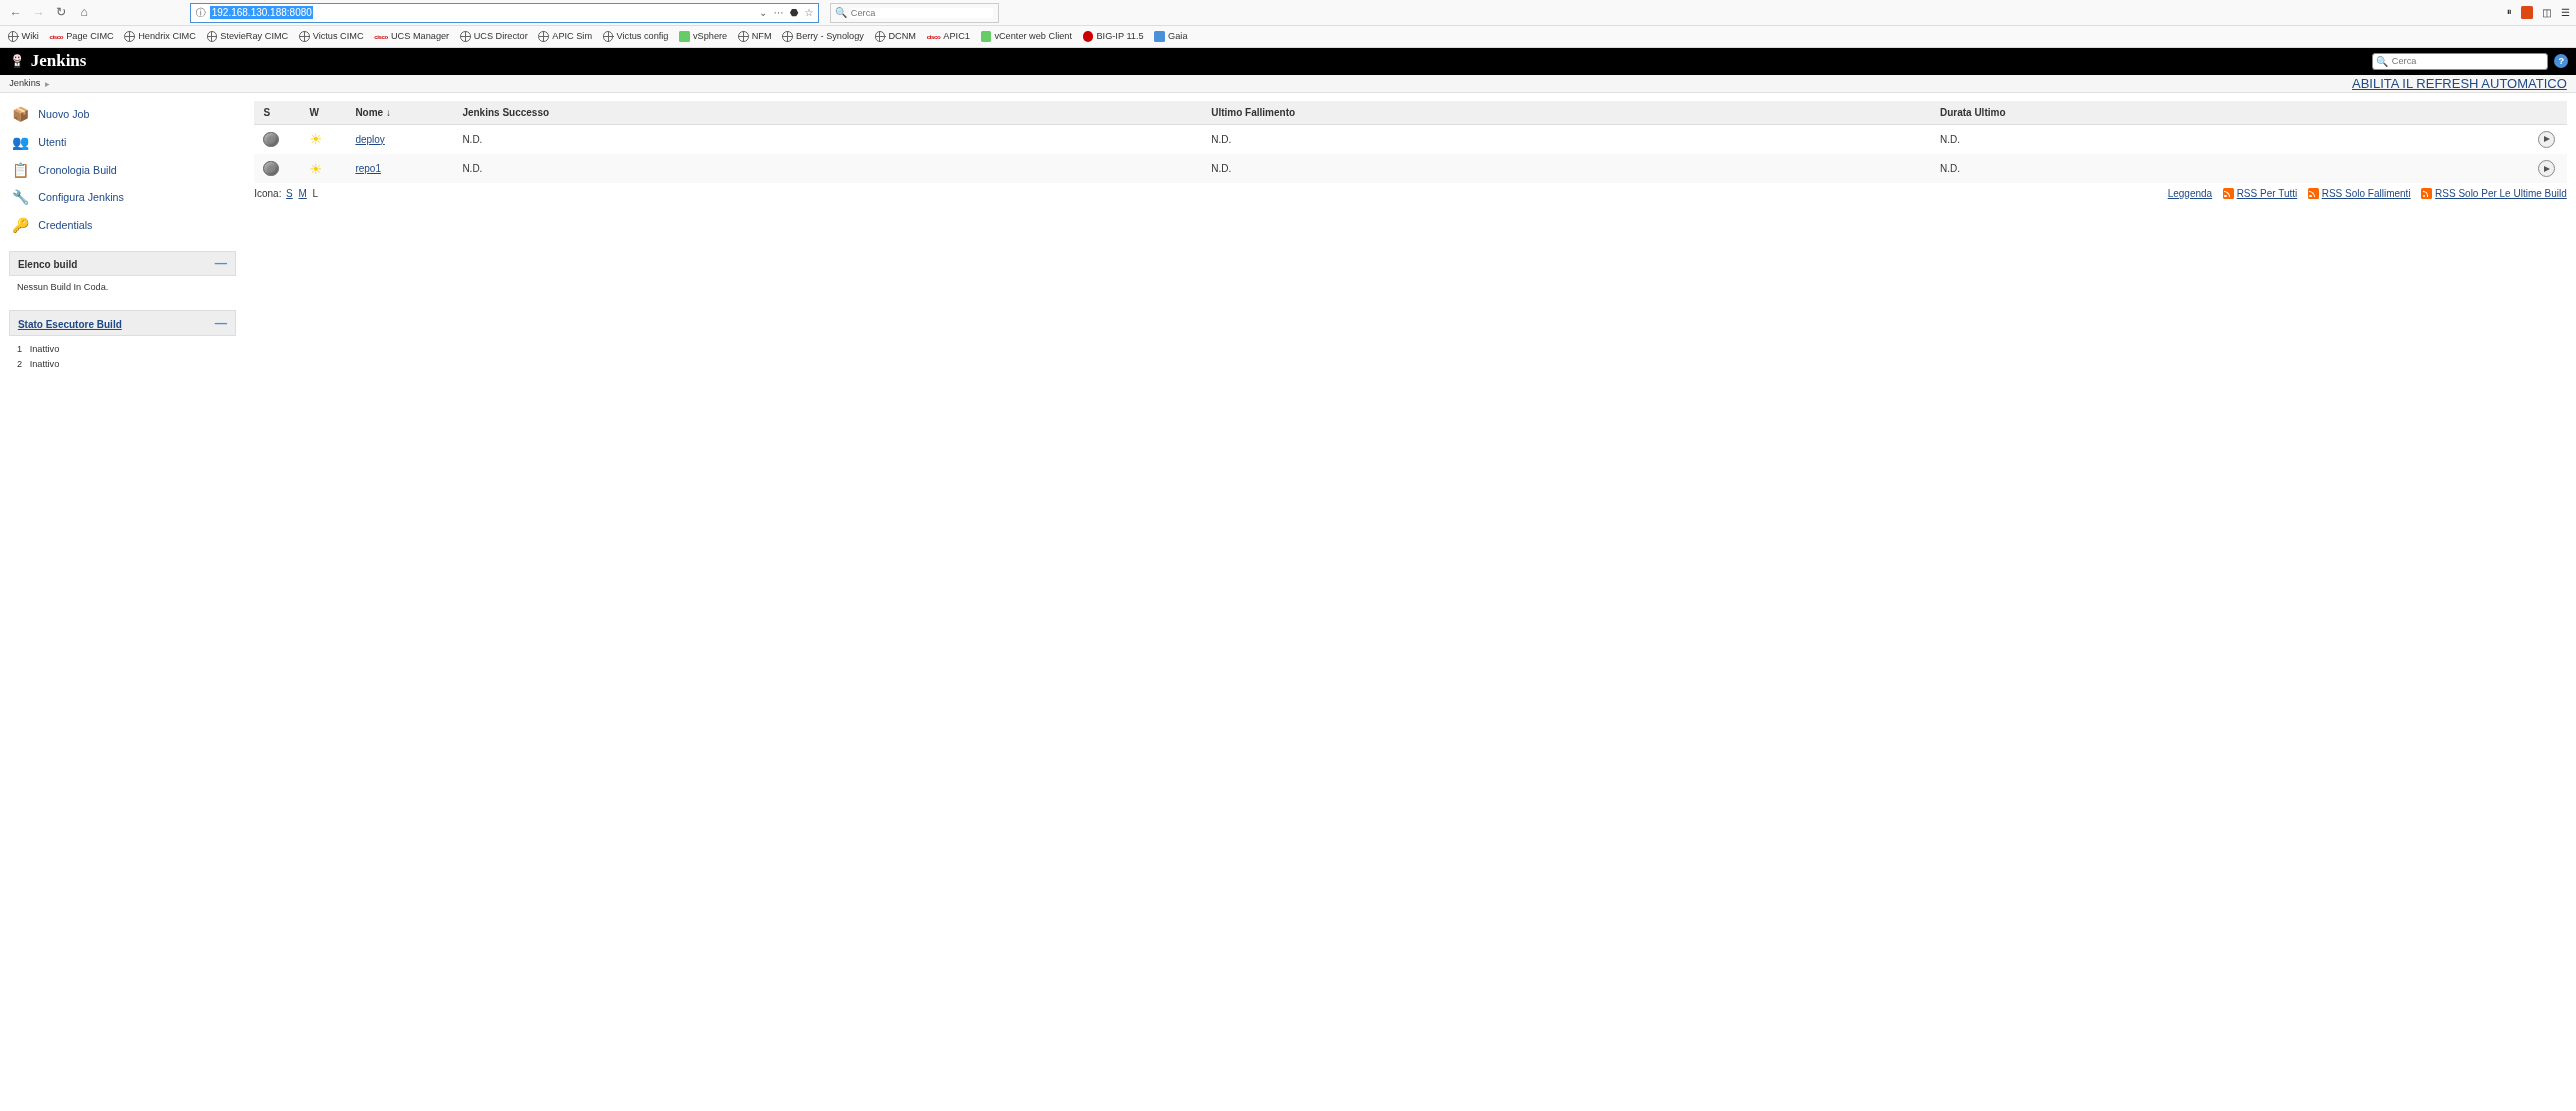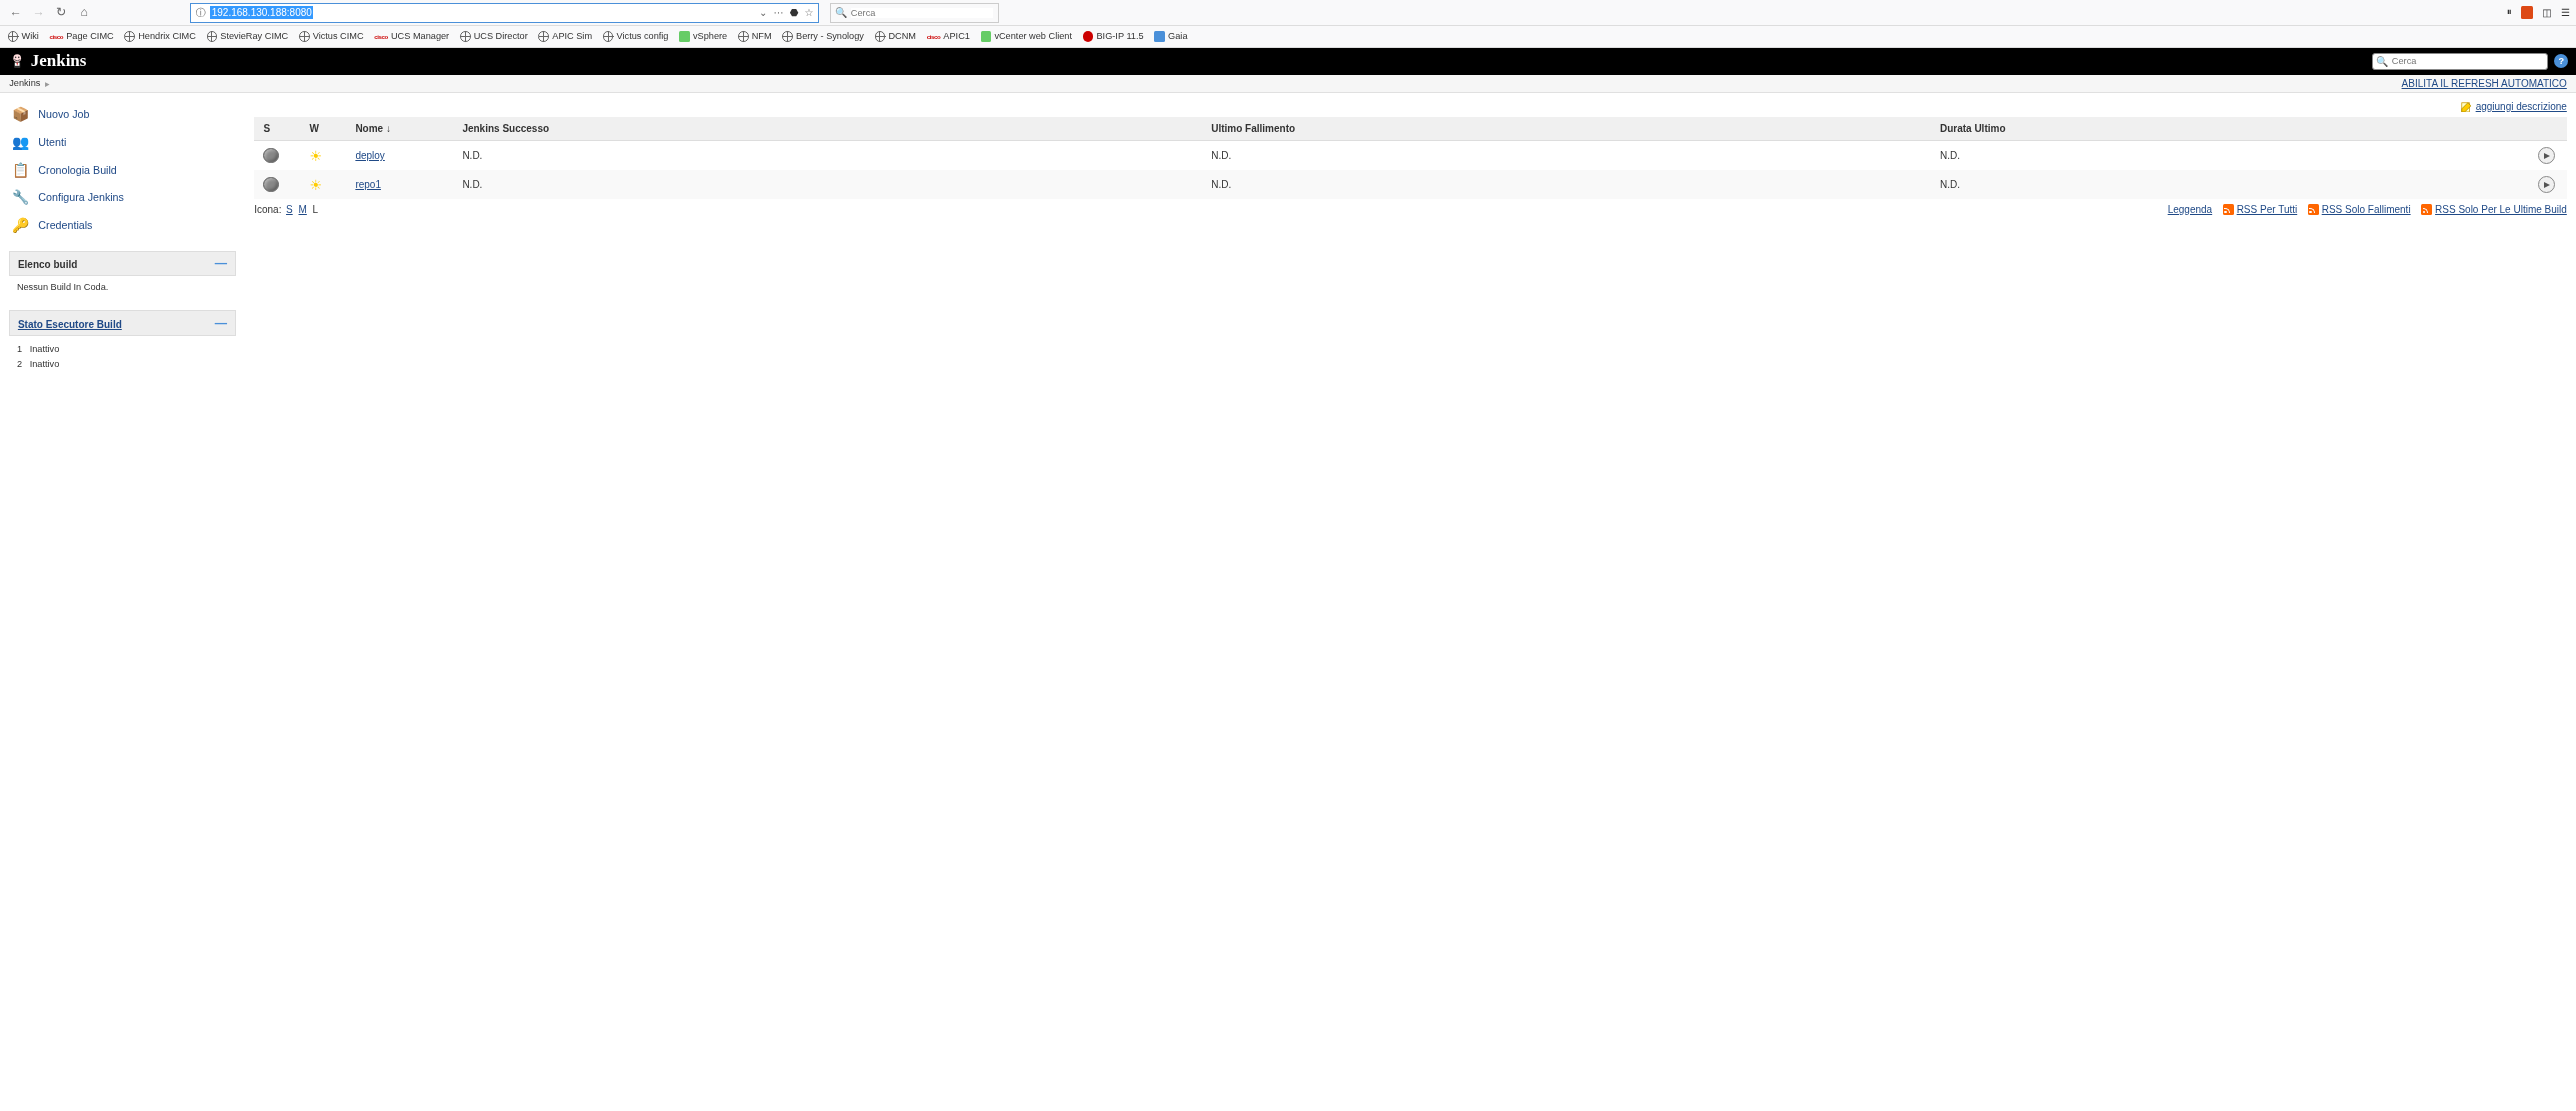--- a/index.html
+++ b/index.html
@@ -31,21 +31,21 @@
 .jenkins-logo-img { width: 18.4px; height: 18.4px; }
 .jenkins-title { color: #fff; font-family: Georgia, serif; font-size: 17px; font-weight: bold; }
 .jenkins-search { margin-left: auto; display: flex; align-items: center; gap: 6.1px; }
 .jenkins-search-box { width: 176px; height: 17px; border: 0.8px solid #888; border-radius: 3.1px; background: #fff; display: flex; align-items: center; padding: 0 3.1px; gap: 3.1px; }
 .help-icon { width: 14px; height: 14px; background: #4a90d9; border-radius: 50%; color: #fff; display: flex; align-items: center; justify-content: center; font-size: 9.2px; font-weight: bold; cursor: pointer; }
 
 
 .breadcrumb-bar { background: #f6f6f6; border-bottom: 0.8px solid #e0e0e0; height: 18.4px; display: flex; align-items: center; padding: 0 9.2px; font-size: 9.2px; }
 .breadcrumb-link { color: #333; cursor: pointer; }
 .breadcrumb-sep { margin: 0 4.6px; color: #999; }
-.auto-refresh { margin-left: auto; color: #204a87; text-decoration: underline; font-size: 10px; cursor: pointer; }
+.auto-refresh { margin-left: auto; color: #204a87; text-decoration: underline; font-size: 13px; cursor: pointer; }
 
 
 .main-layout { display: flex; }
 .sidebar { width: 245px; padding: 7.7px 9.2px; }
 .side-link { display: flex; align-items: center; gap: 7.7px; padding: 4.6px 3.1px; color: #204a87; cursor: pointer; font-size: 10.7px; }
 .side-icon { width: 18.4px; height: 18.4px; display: flex; align-items: center; justify-content: center; font-size: 14px; }
 
 .widget { margin-top: 12.3px; }
 .widget-header { background: #eee; border: 0.8px solid #ddd; padding: 4.6px 7.7px; font-weight: bold; font-size: 10px; display: flex; align-items: flex-end; }
 .widget-collapse { margin-left: auto; color: #4a90d9; font-size: 12.3px; cursor: pointer; }
@@ -255,27 +255,20 @@
           </div>
         <div class="executor-row">
             <span>2</span>
             <span>Inattivo</span>
           </div>
       </div>
     </div>
   </div>
 
   <div class="content">
-    <div class="desc-link">
-      <svg class="edit-icon" viewBox="0 0 14 14">
-          <rect x="1" y="1" width="10" height="12" fill="#ffc" stroke="#c90"></rect>
-          <path d="M9 1 L13 5 L5 13 L1 13 L1 9 Z" fill="#fc0" stroke="#a80"></path>
-        </svg>
-      <a>aggiungi descrizione</a>
-    </div>
 
 
     <table class="job-table">
       <thead>
         <tr>
           <th style="width:46px">S</th>
           <th style="width:46px">W</th>
           <th style="width:107px">Nome  ↓</th>
           <th>Jenkins Successo</th>
           <th>Ultimo Fallimento</th>

